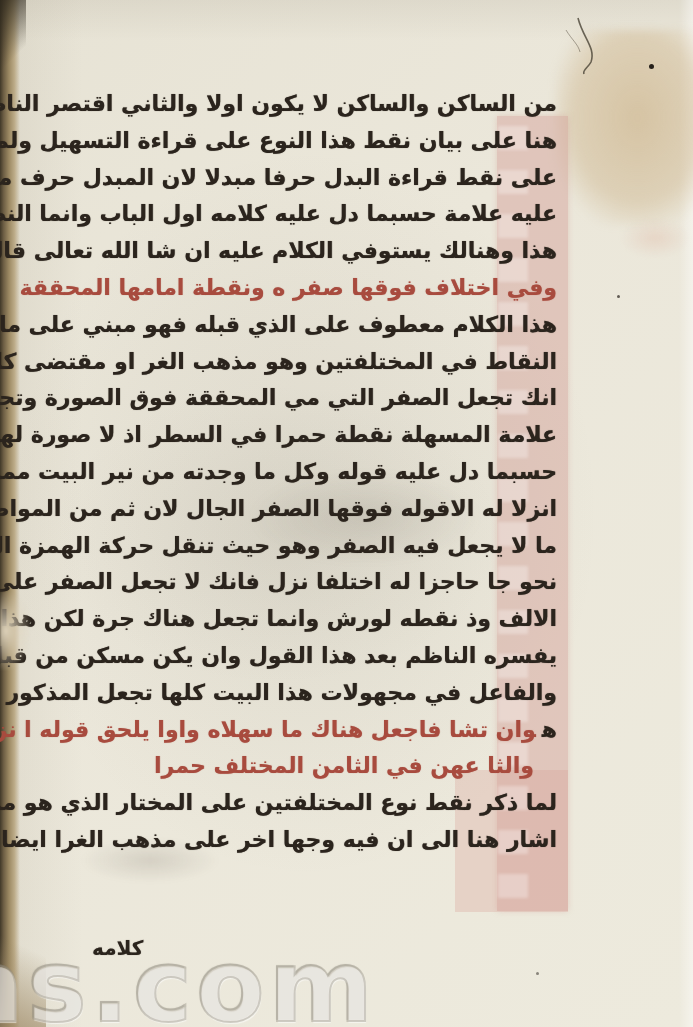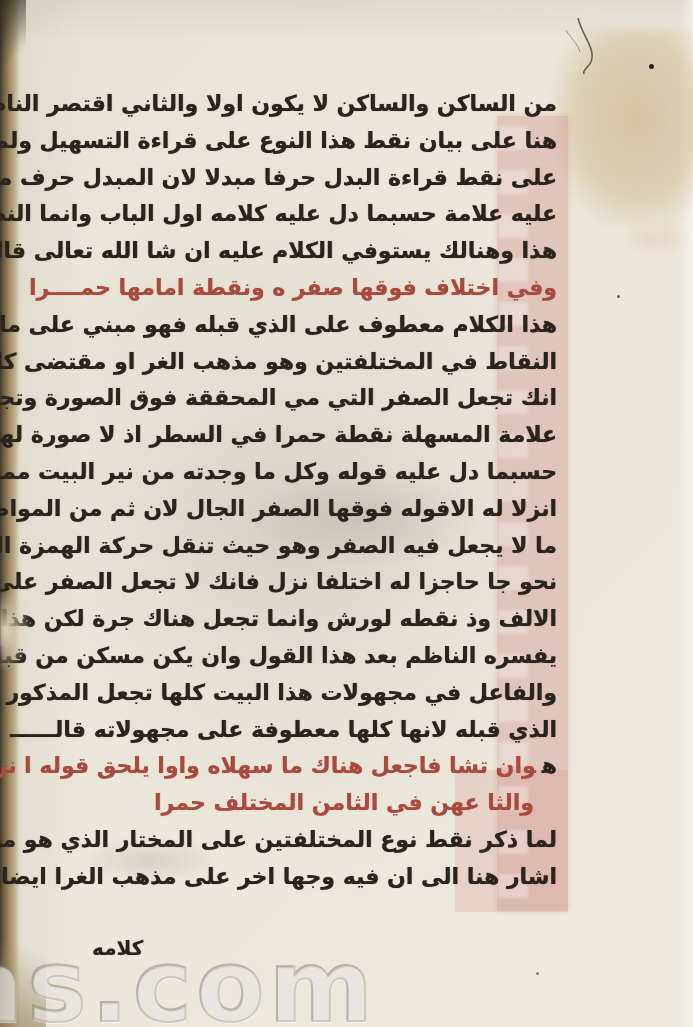--- a/index.html
+++ b/index.html
@@ -110,33 +110,32 @@
   <div class="band-letter-blobs"></div>
 
   <div class="watermark-bottom">ns.com</div>
 
   <div class="text-block" id="text-block">
       <div class="line black"><span>من الساكن والساكن لا يكون اولا والثاني اقتصر الناظم وغيره</span></div>
       <div class="line black"><span>هنا على بيان نقط هذا النوع على قراءة التسهيل ولم يتكلمو</span></div>
       <div class="line black"><span>على نقط قراءة البدل حرفا مبدلا لان المبدل حرف مد لا تجعل</span></div>
       <div class="line black"><span>عليه علامة حسبما دل عليه كلامه اول الباب وانما النظر</span></div>
       <div class="line black"><span>هذا وهنالك يستوفي الكلام عليه ان شا الله تعالى قالــــــ</span></div>
-      <div class="line red"><span>وفي اختلاف فوقها صفر ه ونقطة امامها حمــــرا</span></div>
+      <div class="line red"><span>وفي اختلاف فوقها صفر ه ونقطة امامها المحققة</span></div>
       <div class="line black"><span>هذا الكلام معطوف على الذي قبله فهو مبني على ما اختاره</span></div>
       <div class="line black"><span>النقاط في المختلفتين وهو مذهب الغر او مقتضى كلامه</span></div>
       <div class="line black"><span>انك تجعل الصفر التي مي المحققة فوق الصورة وتجعل</span></div>
       <div class="line black"><span>علامة المسهلة نقطة حمرا في السطر اذ لا صورة لها</span></div>
       <div class="line black"><span>حسبما دل عليه قوله وكل ما وجدته من نير البيت ممددا</span></div>
       <div class="line black"><span>انزلا له الاقوله فوقها الصفر الجال لان ثم من المواضع</span></div>
       <div class="line black"><span>ما لا يجعل فيه الصفر وهو حيث تنقل حركة الهمزة الى ما قبلها</span></div>
       <div class="line black"><span>نحو جا حاجزا له اختلفا نزل فانك لا تجعل الصفر على</span></div>
       <div class="line black"><span>الالف وذ نقطه لورش وانما تجعل هناك جرة لكن هذا الاجماع</span></div>
       <div class="line black"><span>يفسره الناظم بعد هذا القول وان يكن مسكن من قبل الهجا</span></div>
       <div class="line black"><span>والفاعل في مجهولات هذا البيت كلها تجعل المذكور في البيت</span></div>
-      <div class="line black"><span>الذي قبله لانها كلها معطوفة على مجهولاته قالــــــ</span></div>
       <div class="line red"><span class="prefix-mark">ه</span><span>وان تشا فاجعل هناك ما سهلاه واوا يلحق قوله ا نزلا</span></div>
       <div class="line red center"><span>والثا عهن في الثامن المختلف حمرا</span></div>
       <div class="line black"><span>لما ذكر نقط نوع المختلفتين على المختار الذي هو مذهب الغرا</span></div>
       <div class="line black"><span>اشار هنا الى ان فيه وجها اخر على مذهب الغرا ايضا وهو كالذي</span></div>
     </div>
 
   <div class="catchword">كلامه</div>
 
 </div>
 

